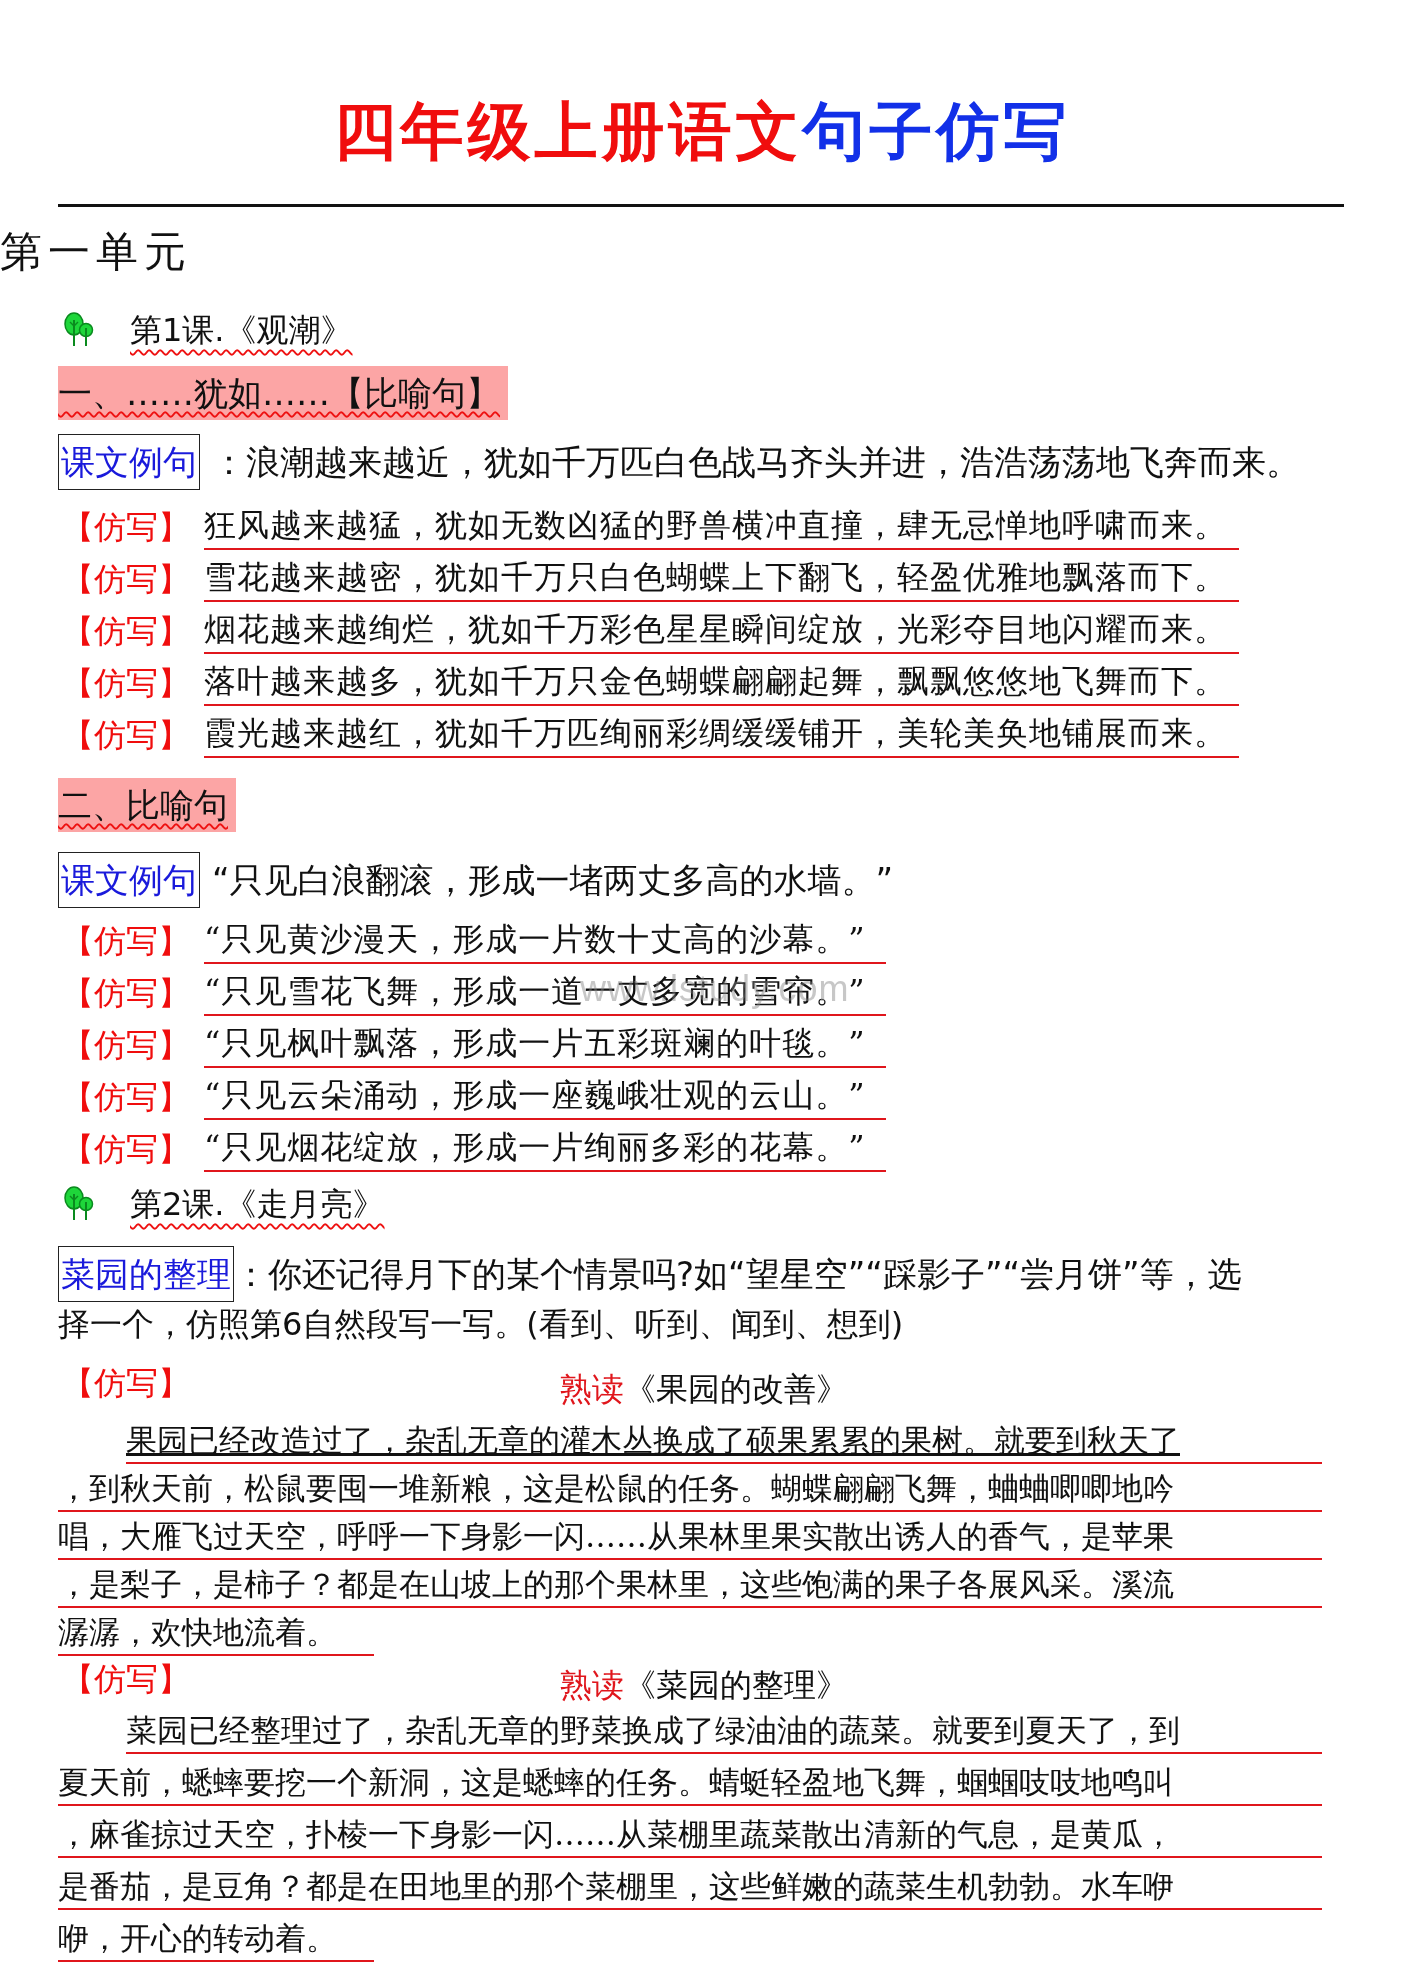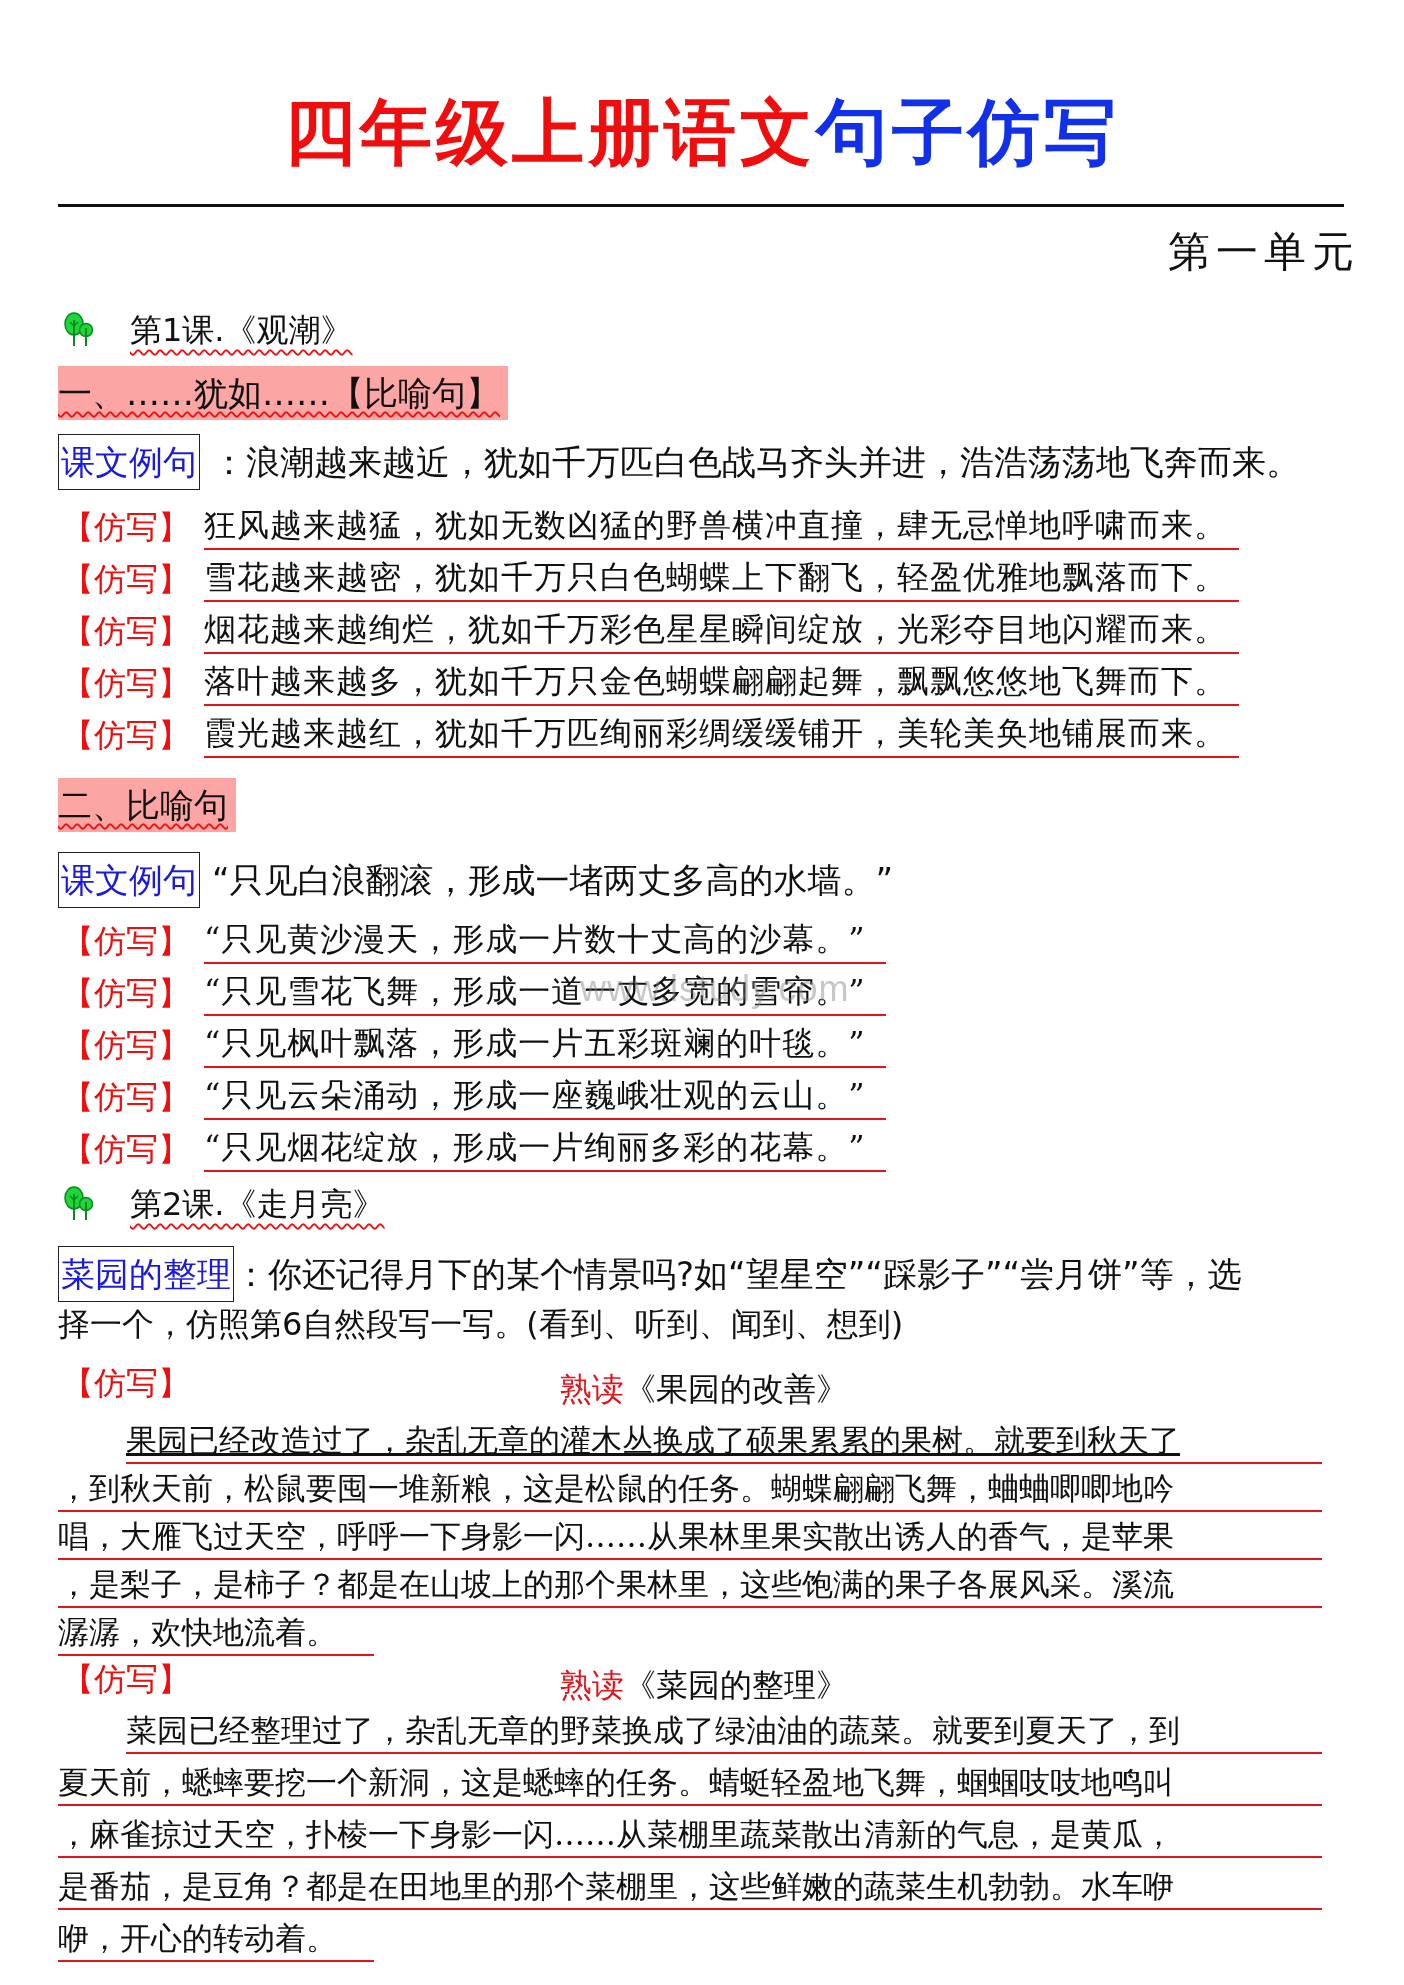--- a/index.html
+++ b/index.html
@@ -1,27 +1,27 @@
 <!DOCTYPE html>
 <html><head>
 <meta charset="utf-8">
 <style>
   html, body { margin: 0; padding: 0; background: #ffffff; }
   body { width: 1404px; height: 1985px; position: relative; overflow: hidden;
          font-family: "DejaVu Sans", "Liberation Sans", sans-serif; color: #111; }
   .abs { position: absolute; white-space: nowrap; }
 
   .main-title { left: 0; width: 1404px; top: 82px; text-align: center;
-                font-size: 72px; font-weight: bold; letter-spacing: 4px; line-height: 100px; }
+                font-size: 63px; font-weight: bold; letter-spacing: 4px; line-height: 100px; }
   .main-title .red { color: #f00d0d; }
   .main-title .blue { color: #1230e8; }
 
   .title-rule { left: 58px; top: 204px; width: 1286px; height: 3px; background: #111; }
 
-  .unit-title { left: 0; width: 1360px; top: 222px; text-align: right;
+  .unit-title { left: 0; width: 1360px; top: 222px; text-align: left;
                 font-family: "DejaVu Serif", "Liberation Serif", serif; font-size: 42px;
                 letter-spacing: 6px; line-height: 60px; }
 
   .lesson { left: 62px; height: 48px; display: flex; align-items: center; }
   .lesson .tree { width: 32px; height: 36px; margin-right: 36px; }
   .lesson .ltitle { font-size: 32px; line-height: 44px;
                     text-decoration: underline wavy #e11; text-underline-offset: 8px;
                     text-decoration-thickness: 2px; }
 
   .hl-heading { left: 58px; background: #fca5a5; font-size: 34px; line-height: 54px;

